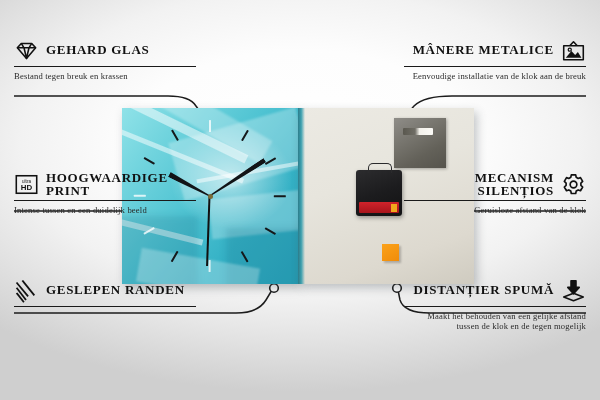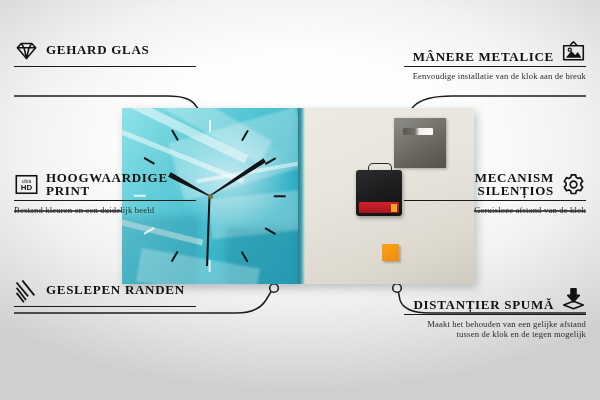--- a/index.html
+++ b/index.html
@@ -14,21 +14,21 @@
       radial-gradient(ellipse 75% 62% at 50% 36%, #ffffff 0%, #fdfdfd 38%, #f2f2f2 62%, #e2e2e2 80%, #cfcfcf 100%),
       linear-gradient(180deg,#ececec 0%,#f6f6f6 18%,#efefef 55%,#c9c9c9 88%,#b2b2b2 100%);
     overflow:hidden;
   }
   #svgwires{position:absolute;left:0;top:0;width:600px;height:400px;pointer-events:none;}
 
   
   .callout{position:absolute;width:182px;}
   .callout.right{text-align:right;}
   .co-head{display:flex;align-items:center;gap:7px;}
-  .callout.right .co-head{justify-content:flex-end;align-items:flex-end;}
+  .callout.right .co-head{justify-content:flex-end;}
   .co-title{
     font-size:13px;line-height:12.4px;letter-spacing:.7px;
     font-weight:700;color:#111;text-transform:uppercase;font-family:Liberation Serif, serif;
   }
   .co-rule{height:1.4px;background:#1a1a1a;margin:3px 0 3.5px 0;}
   .co-sub{
     font-size:8.6px;line-height:10.4px;color:#2a2a2a;letter-spacing:.18px;
   }
   .ico{width:25px;height:25px;flex:0 0 25px;display:block;}
   .ico svg{display:block;width:25px;height:25px;}
@@ -187,35 +187,36 @@
     <div class="co-head">
       <span class="ico">
         <svg viewBox="0 0 24 24" fill="none" stroke="#111" stroke-width="1.5" stroke-linejoin="round">
           <path d="M3.2 9.4 L7 5.2 H17 L20.8 9.4 L12 19.6 Z"></path>
           <path d="M3.2 9.4 H20.8 M7 5.2 L9.6 9.4 L12 19.6 L14.4 9.4 L17 5.2"></path>
         </svg>
       </span>
       <span class="co-title">GEHARD GLAS</span>
     </div>
     <div class="co-rule"></div>
+    <div class="co-sub">Bestand tegen breuk en krassen</div>
   </div>
 
   <div class="callout" style="left:14px;top:172px;">
     <div class="co-head">
       <span class="ico">
         <svg viewBox="0 0 24 24">
           <rect x="2.2" y="3.6" width="19.6" height="16.8" fill="none" stroke="#111" stroke-width="1.5"></rect>
           <text x="12" y="10.6" font-family="Liberation Sans, sans-serif" font-size="4.4" fill="#111" text-anchor="middle">ultra</text>
           <text x="12" y="17.6" font-family="Liberation Sans, sans-serif" font-size="7.6" font-weight="bold" fill="#111" text-anchor="middle">HD</text>
         </svg>
       </span>
       <span class="co-title">HOOGWAARDIGE PRINT</span>
     </div>
     <div class="co-rule"></div>
-    <div class="co-sub">Bestand kleuren en een duidelijk beeld</div>
+    <div class="co-sub">Intense tussen en een duidelijk beeld</div>
   </div>
 
   <div class="callout" style="left:14px;top:278px;">
     <div class="co-head">
       <span class="ico">
         <svg viewBox="0 0 24 24" stroke="#111" stroke-width="1.7" stroke-linecap="square">
           <path d="M3 5 L13 17"></path>
             <path d="M3 10 L11 20.4"></path>
             <path d="M3 15 L9 22.6"></path>
             <path d="M8.5 3 L19 16"></path>
@@ -249,21 +250,21 @@
         <svg viewBox="0 0 24 24" fill="none" stroke="#111" stroke-width="1.6" stroke-linejoin="round">
           <path d="M9.9 2.8 h4.2 l.5 2.3 1.9 1.1 2.2-.8 2.1 3.6 -1.7 1.6 0 2.2 1.7 1.6 -2.1 3.6 -2.2-.8 -1.9 1.1 -.5 2.3 h-4.2 l-.5-2.3 -1.9-1.1 -2.2 .8 -2.1-3.6 1.7-1.6 0-2.2 -1.7-1.6 2.1-3.6 2.2 .8 1.9-1.1 Z"></path>
           <circle cx="12" cy="12" r="3.2"></circle>
         </svg>
       </span>
     </div>
     <div class="co-rule"></div>
     <div class="co-sub">Geruisloze afstand van de klok</div>
   </div>
 
-  <div class="callout right" style="left:404px;top:286px;">
+  <div class="callout right" style="left:404px;top:278px;">
     <div class="co-head">
       <span class="co-title">DISTANȚIER SPUMĂ</span>
       <span class="ico">
         <svg viewBox="0 0 24 24" fill="none" stroke="#111" stroke-width="1.5" stroke-linejoin="round">
           <path d="M9.6 2.6 h4.8 v6.4 h3.1 L12 15.2 L6.5 9 h3.1 Z" fill="#111"></path>
           <path d="M12 14.6 L21.4 18.2 L12 21.8 L2.6 18.2 Z"></path>
         </svg>
       </span>
     </div>
     <div class="co-rule"></div>

